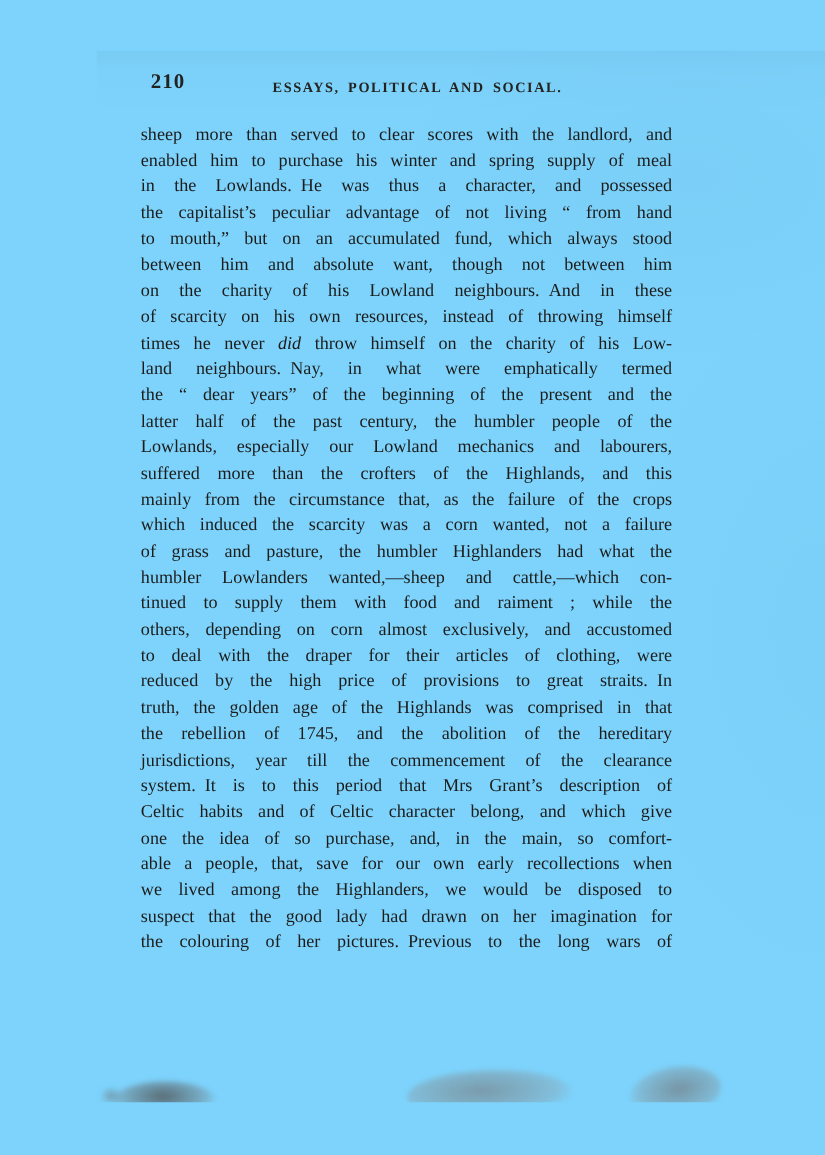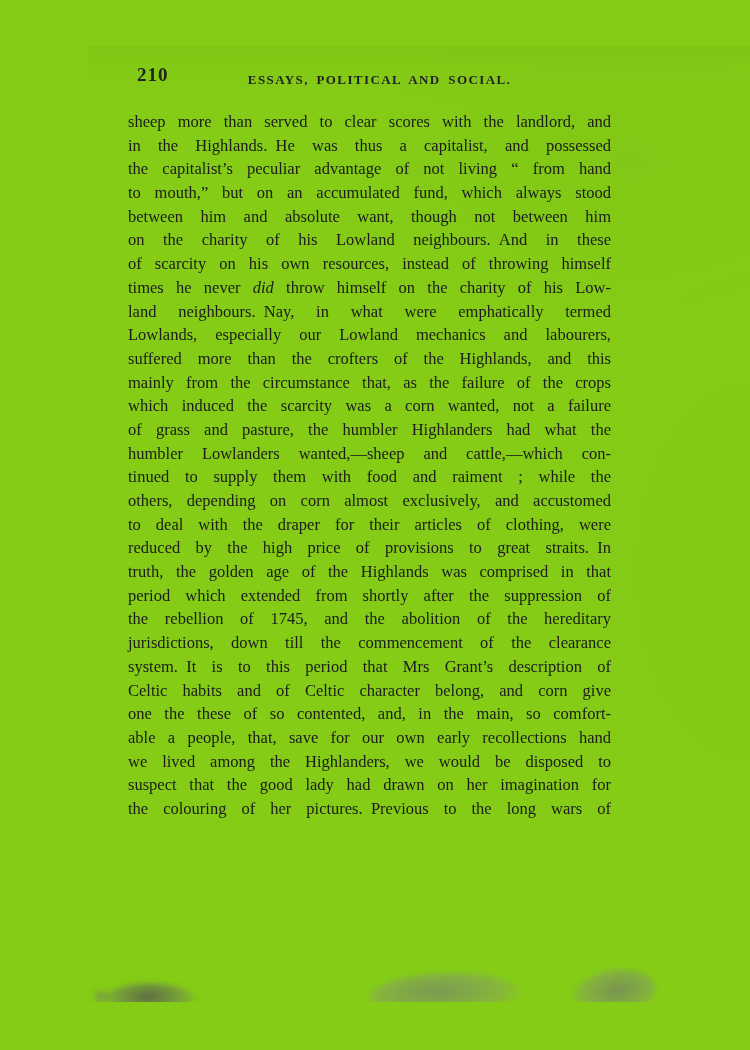--- a/index.html
+++ b/index.html
@@ -4,21 +4,21 @@
 <style>
   html, body {
     margin: 0;
     padding: 0;
     background: #ffffff;
   }
   #scan-root {
     position: relative;
     width: 750px;
     height: 1050px;
-    background: #84cc16;
+    background: #7dd3fc;
     overflow: hidden;
     font-family: "Liberation Serif", serif;
     color: #1d1d1b;
   }
   
   .paper-texture {
     position: absolute;
     left: 88px; top: 46px; right: 0; bottom: 46px;
     background:
       linear-gradient(to bottom, rgba(0,0,0,0.035) 0px, rgba(0,0,0,0.012) 18px, rgba(0,0,0,0) 60px),
@@ -106,46 +106,48 @@
 <div id="scan-root">
   <div class="paper-texture"></div>
 
   <div class="folio">210</div>
 
   <div class="running-head">ESSAYS, POLITICAL AND SOCIAL.</div>
 
   <div class="text-block" id="text-block">
 
   <div class="text-line"><span>sheep more than served to clear scores with the landlord, and</span></div>
-      <div class="text-line"><span>in the Highlands. He was thus a capitalist, and possessed</span></div>
+      <div class="text-line"><span>enabled him to purchase his winter and spring supply of meal</span></div>
+      <div class="text-line"><span>in the Lowlands. He was thus a character, and possessed</span></div>
       <div class="text-line"><span>the capitalist’s peculiar advantage of not living “ from hand</span></div>
       <div class="text-line"><span>to mouth,” but on an accumulated fund, which always stood</span></div>
       <div class="text-line"><span>between him and absolute want, though not between him</span></div>
       <div class="text-line"><span>on the charity of his Lowland neighbours. And in these</span></div>
       <div class="text-line"><span>of scarcity on his own resources, instead of throwing himself</span></div>
       <div class="text-line"><span>times he never </span><i>did</i><span> throw himself on the charity of his Low-</span></div>
       <div class="text-line"><span>land neighbours. Nay, in what were emphatically termed</span></div>
+      <div class="text-line"><span>the “ dear years” of the beginning of the present and the</span></div>
+      <div class="text-line"><span>latter half of the past century, the humbler people of the</span></div>
       <div class="text-line"><span>Lowlands, especially our Lowland mechanics and labourers,</span></div>
       <div class="text-line"><span>suffered more than the crofters of the Highlands, and this</span></div>
       <div class="text-line"><span>mainly from the circumstance that, as the failure of the crops</span></div>
       <div class="text-line"><span>which induced the scarcity was a corn wanted, not a failure</span></div>
       <div class="text-line"><span>of grass and pasture, the humbler Highlanders had what the</span></div>
       <div class="text-line"><span>humbler Lowlanders wanted,—sheep and cattle,—which con-</span></div>
       <div class="text-line"><span>tinued to supply them with food and raiment ; while the</span></div>
       <div class="text-line"><span>others, depending on corn almost exclusively, and accustomed</span></div>
       <div class="text-line"><span>to deal with the draper for their articles of clothing, were</span></div>
       <div class="text-line"><span>reduced by the high price of provisions to great straits. In</span></div>
       <div class="text-line"><span>truth, the golden age of the Highlands was comprised in that</span></div>
-      <div class="text-line"><span>period which extended from shortly after the suppression of</span></div>
       <div class="text-line"><span>the rebellion of 1745, and the abolition of the hereditary</span></div>
-      <div class="text-line"><span>jurisdictions, down till the commencement of the clearance</span></div>
+      <div class="text-line"><span>jurisdictions, year till the commencement of the clearance</span></div>
       <div class="text-line"><span>system. It is to this period that Mrs Grant’s description of</span></div>
-      <div class="text-line"><span>Celtic habits and of Celtic character belong, and corn give</span></div>
-      <div class="text-line"><span>one the these of so contented, and, in the main, so comfort-</span></div>
-      <div class="text-line"><span>able a people, that, save for our own early recollections hand</span></div>
+      <div class="text-line"><span>Celtic habits and of Celtic character belong, and which give</span></div>
+      <div class="text-line"><span>one the idea of so purchase, and, in the main, so comfort-</span></div>
+      <div class="text-line"><span>able a people, that, save for our own early recollections when</span></div>
       <div class="text-line"><span>we lived among the Highlanders, we would be disposed to</span></div>
       <div class="text-line"><span>suspect that the good lady had drawn on her imagination for</span></div>
       <div class="text-line"><span>the colouring of her pictures. Previous to the long wars of</span></div>
     </div>
 
   <div class="bottom-edge">
     <div class="smudge smudge-left-small"></div>
     <div class="smudge smudge-left"></div>
     <div class="smudge smudge-mid"></div>
     <div class="smudge smudge-right"></div>

